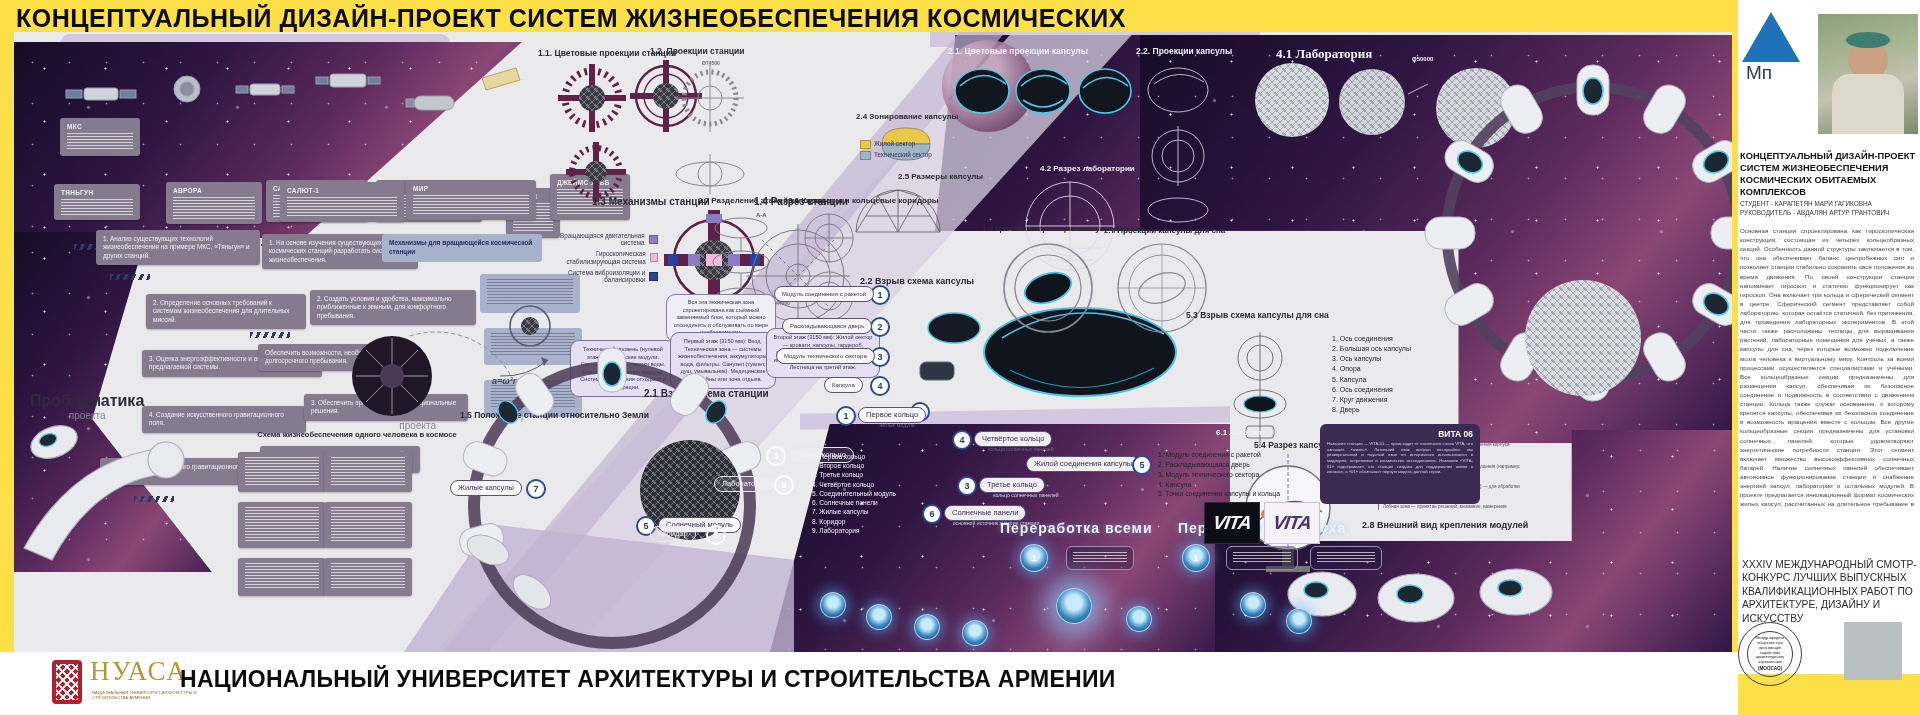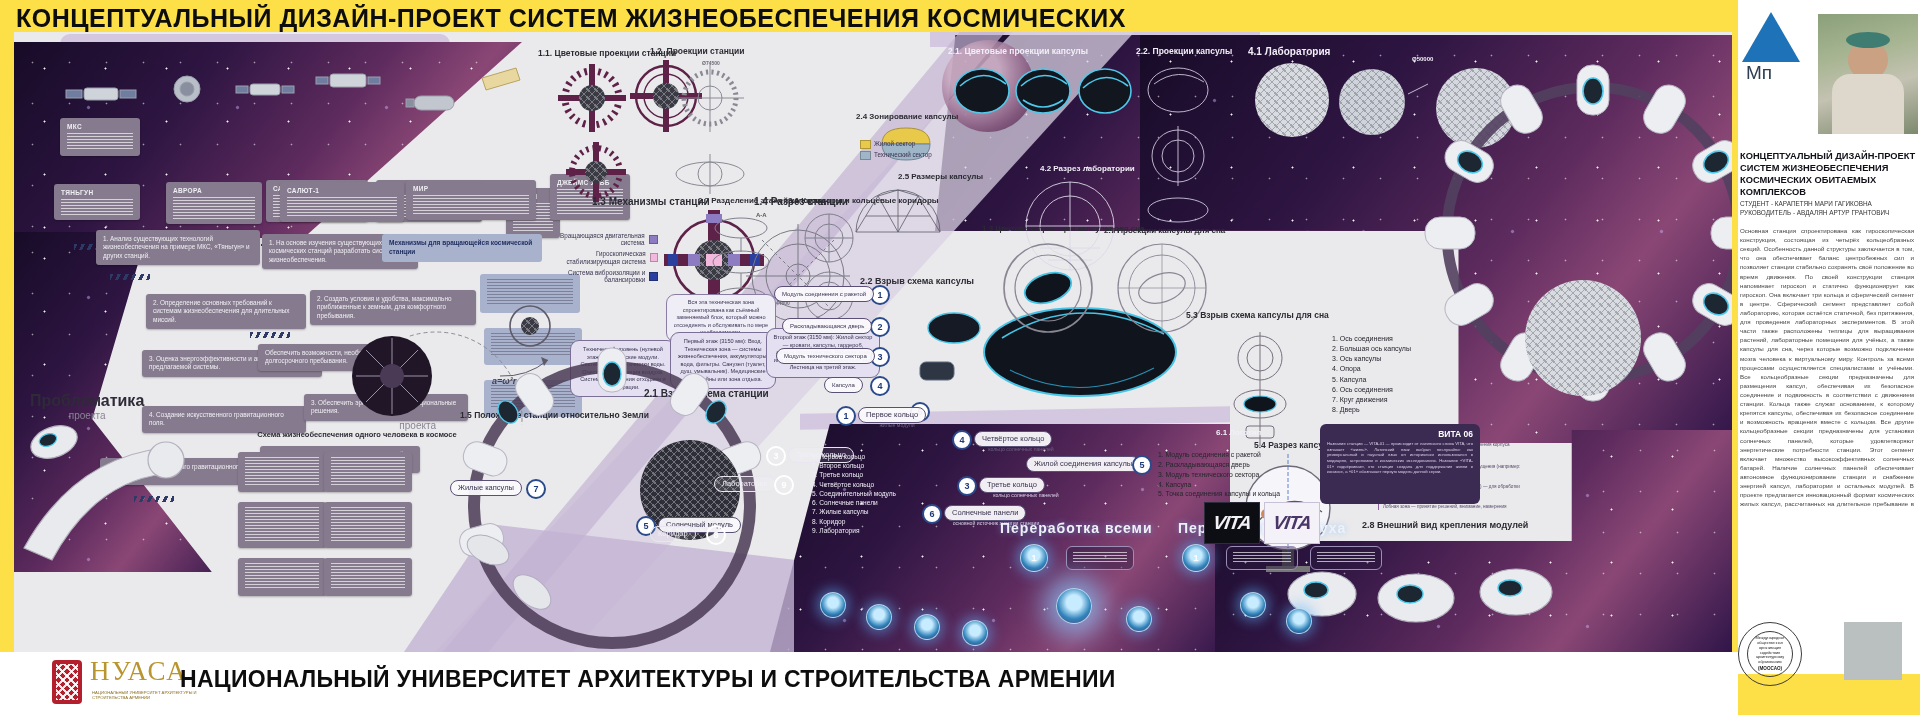--- a/index.html
+++ b/index.html
@@ -314,21 +314,21 @@
       <g fill="none" stroke="#cfc6dd" stroke-width=".9">
         <ellipse cx="42" cy="30" rx="30" ry="22"></ellipse>
           <path d="M18 24 Q42 6 68 22"></path>
         <circle cx="42" cy="96" r="26"></circle>
           <circle cx="42" cy="96" r="16"></circle>
           <line x1="42" y1="66" x2="42" y2="126"></line>
         <ellipse cx="42" cy="150" rx="30" ry="12"></ellipse>
       </g>
     </svg>
 
-    <div class="sec light abs" style="left:1234px;top:14px;font-size:10px;">4.1 Лаборатория</div>
+    <div class="sec light abs" style="left:1262px;top:14px;font-size:13px;font-family:Liberation Serif, serif;">4.1 Лаборатория</div>
     <svg class="abs" style="left:1230px;top:22px;width:190px;height:90px;" viewBox="0 0 190 90">
       <circle cx="48" cy="46" r="37" fill="#d8dbe0"></circle>
         <circle cx="48" cy="46" r="37" fill="url(#meshD)"></circle>
       <circle cx="128" cy="48" r="33" fill="#cfd3da"></circle>
         <circle cx="128" cy="48" r="33" fill="url(#meshD)"></circle>
       <line x1="164" y1="40" x2="184" y2="30" stroke="#e9e6f2" stroke-width=".8"></line>
     </svg>
     <div class="sec light abs" style="left:1398px;top:24px;font-size:6px;">Ø50000</div>
     <div class="sec light abs" style="left:1026px;top:132px;font-size:8px;">4.2 Разрез лаборатории</div>
     <svg class="abs" style="left:1004px;top:142px;width:104px;height:104px;" viewBox="0 0 104 104">
@@ -674,20 +674,21 @@
     <div class="abs" style="left:80px;top:14px;width:100px;height:120px;overflow:hidden;
          background:linear-gradient(165deg,#8aa07a 0%,#a9b694 35%,#c4c2b2 60%,#7d8a6e 100%);">
       <div style="position:absolute;left:30px;top:26px;width:40px;height:40px;border-radius:50%;background:#caa183;"></div>
       <div style="position:absolute;left:14px;top:60px;width:72px;height:60px;border-radius:18px 18px 0 0;background:#ded7cb;"></div>
       <div style="position:absolute;left:28px;top:18px;width:44px;height:16px;border-radius:50%;background:#3f7d72;"></div>
     </div>
     <div class="abs" style="left:2px;top:150px;width:176px;font-size:9.3px;font-weight:bold;color:#101018;line-height:1.3;">КОНЦЕПТУАЛЬНЫЙ  ДИЗАЙН-ПРОЕКТ СИСТЕМ ЖИЗНЕОБЕСПЕЧЕНИЯ КОСМИЧЕСКИХ ОБИТАЕМЫХ КОМПЛЕКСОВ</div>
     <div class="abs" style="left:2px;top:200px;width:176px;font-size:6.4px;color:#333;">СТУДЕНТ - КАРАПЕТЯН МАРИ ГАГИКОВНА</div>
     <div class="abs" style="left:2px;top:209px;width:176px;font-size:6.4px;color:#333;">РУКОВОДИТЕЛЬ - АВДАЛЯН АРТУР ГРАНТОВИЧ</div>
     <div class="abs" style="left:2px;top:226px;width:174px;height:284px;font-size:6.2px;line-height:1.47;color:#454545;text-align:justify;overflow:hidden;">Основная станция спроектирована как гироскопическая конструкция, состоящая из четырёх кольцеобразных секций. Особенность данной структуры заключается в том, что она обеспечивает баланс центробежных сил и позволяет станции стабильно сохранять своё положение во время движения. По своей конструкции станция напоминает гироскоп и статично функционирует как гироскоп. Она включает три кольца и сферический сегмент в центре. Сферический сегмент представляет собой лабораторию, которая остаётся статичной, без притяжения, для проведения лабораторных экспериментов. В этой части также расположены теплицы для выращивания растений, лабораторные помещения для учёных, а также капсулы для сна, через которые возможно подключение мозга человека к виртуальному миру. Контроль за всеми процессами осуществляется специалистами и учёными. Все кольцеобразные секции предназначены для размещения капсул, обеспечивая их безопасное соединение и подвижность в соответствии с движением станции. Кольца также служат основанием, к которому крепятся капсулы, обеспечивая их безопасное соединение и возможность вращения вместе с кольцом. Все другие кольцеобразные секции предназначены для установки солнечных панелей, которые удовлетворяют энергетические потребности станции. Этот сегмент включает множество высокоэффективных солнечных батарей. Наличие солнечных панелей обеспечивает автономное функционирование станции и снабжение энергией капсул, лаборатории и остальных модулей. В проекте предлагается инновационный формат космических жилых капсул, рассчитанных на длительное пребывание в космосе. Капсула включает автономные системы жизнеобеспечения, способные в течение определённого времени самостоятельно выполнять функции очистки воздуха, циркуляции воды, регулирования температуры и контроля атмосферных условий. Одной из особенностей капсулы является наличие технического модуля с внешним отдельным отсеком, который служит для пополнения и перезарядки систем жизнеобеспечения. Данный технический модуль может быть легко демонтирован в космических условиях, если внутренние ресурсы (например, кислород, вода или энергетические запасы) исчерпаны. После перезарядки модуль устанавливается обратно на то же место без нарушения основной структуры капсулы, при этом он может быть заменён другим внешним техническим модулем, чтобы участок не оставался пустым.</div>
+    <div class="abs" style="left:4px;top:558px;width:176px;font-size:10.3px;color:#2a2a2a;line-height:1.3;">XXXIV МЕЖДУНАРОДНЫЙ СМОТР-КОНКУРС ЛУЧШИХ ВЫПУСКНЫХ КВАЛИФИКАЦИОННЫХ РАБОТ ПО АРХИТЕКТУРЕ, ДИЗАЙНУ И ИСКУССТВУ</div>
     <div class="stamp" style="left:0px;top:622px;">
       <div class="inner">
         <div>Международная общественная организация содействия архитектурному образованию</div>
         <div style="font-size:4.6px;font-weight:bold;margin-top:1px;">(МООСАО)</div>
       </div>
     </div>
     <div class="abs" style="left:106px;top:622px;width:58px;height:58px;background:#b9c0bf;"></div>
   </div>
 
   <div class="abs" style="left:0;top:652px;width:1738px;height:63px;background:#fff;">

